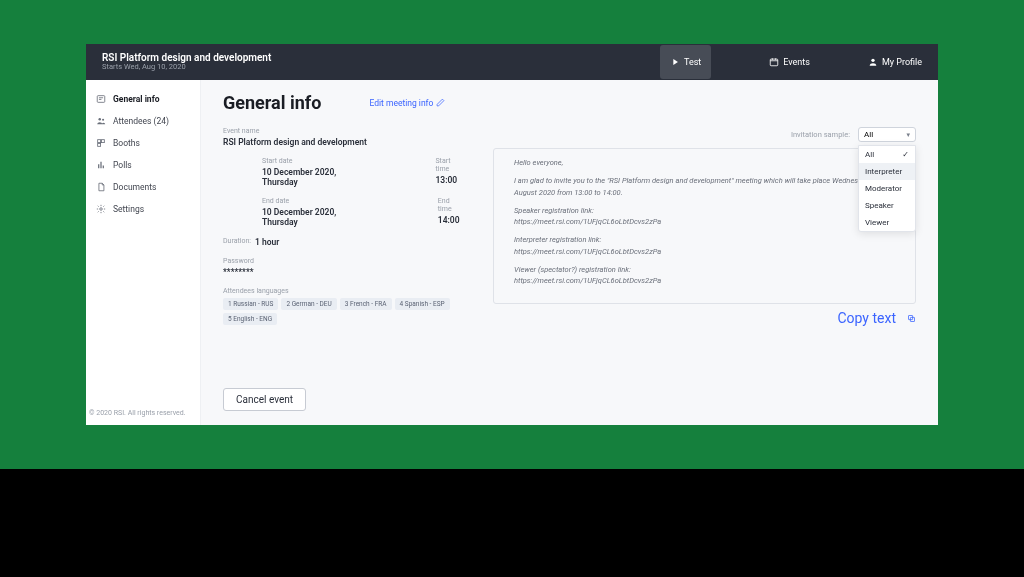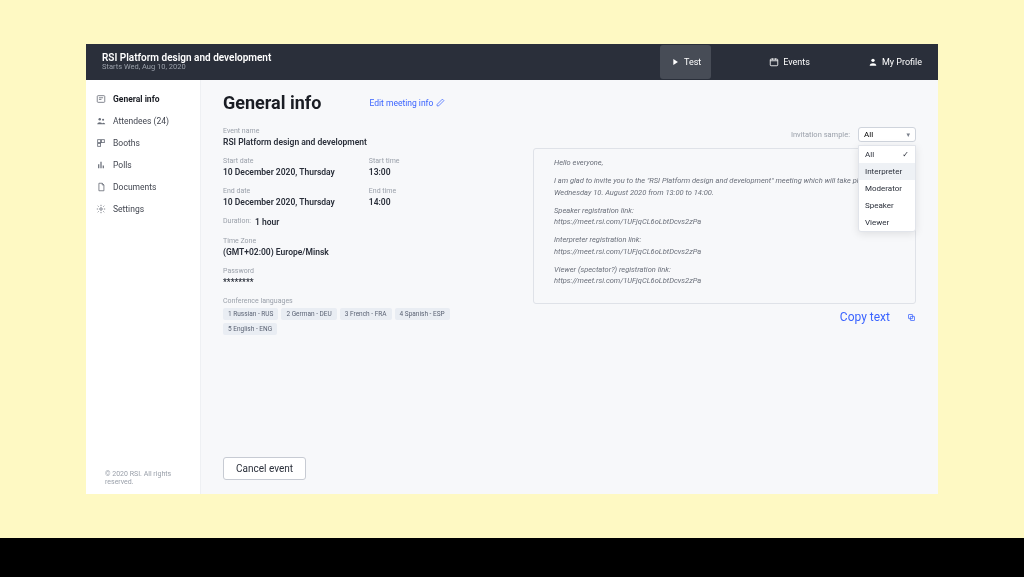--- a/index.html
+++ b/index.html
@@ -1,68 +1,68 @@
 <!DOCTYPE html>
 <html><head>
 <meta charset="utf-8">
 <style>
   * { box-sizing: border-box; margin: 0; padding: 0; font-family: -apple-system, BlinkMacSystemFont, "Segoe UI", Roboto, sans-serif; }
   body { background: #000; display:flex; justify-content:center; align-items:flex-start; }
-  .frame { width:1024px; height:538px; background:#fef9c3; position:relative; }
+  .frame { width:1024px; height:469px; background:#15803d; position:relative; }
   .app { position:absolute; left:86px; top:44px; right:86px; bottom:44px; background:#f7f8fa; display:flex; flex-direction:column; overflow:hidden; }
   .header { height:36px; background:#2a2f3a; color:#fff; display:flex; align-items:center; padding:0 16px; }
   .header-titles { flex:1; line-height:1.15; }
   .h-title { font-size:10px; font-weight:600; }
   .h-sub { font-size:7.5px; color:#9aa0aa; }
   .header-actions { display:flex; gap:10px; align-items:center; }
   .h-btn { display:flex; align-items:center; gap:4px; font-size:9px; cursor:pointer; color:#fff;padding-left:48px; }
   .h-btn.test-btn { background:#474c56; padding:12px 10px; border-radius:3px; }
   .h-icon { width:10px; height:10px; display:inline-block; }
 
   .body { flex:1; display:flex; position:relative; }
   .sidebar { width:115px; background:#fff; padding-top:8px; border-right:1px solid #eef0f3; display:flex; flex-direction:column; }
   .nav-item { display:flex; align-items:center; gap:7px; padding:6px 10px; font-size:8.5px; color:#424650; cursor:pointer; }
   .nav-item.active { font-weight:700; color:#1a1d24; }
   .nav-icon { width:10px; height:10px; color:#6a6f7a; flex-shrink:0; }
-  .sidebar-footer { margin-top:auto; padding:8px 19px; font-size:7px; color:#9aa0aa; }
+  .sidebar-footer { margin-top:auto; padding:8px 3px; font-size:7px; color:#9aa0aa; }
 
   .main { flex:1; padding:12px 22px 14px 22px; position:relative; display:flex; flex-direction:column; }
   .title-row { display:flex; align-items:center; gap:48px; }
   .page-title { font-size:18px; font-weight:700; color:#1a1d24; }
   .edit-link { font-size:8.5px; color:#3b64ff; cursor:pointer; display:flex; align-items:center; gap:3px; }
 
   .columns { display:flex; gap:30px; margin-top:14px; }
   .col-left { width:240px; }
-  .col-right { flex:1;margin-left:40px; }
+  .col-right { flex:1; }
 
   .lbl { font-size:7px; color:#9aa0aa; margin-bottom:2px; }
   .val { font-size:8.5px; color:#2a2f3a; font-weight:600; }
   .val-sm { font-size:8.5px; color:#2a2f3a; font-weight:600; }
   .field { margin-bottom:10px; }
   .row2 { display:flex; gap:34px; }
-  .sub { display:flex; flex-direction:column; }
+  .sub { display:flex; flex-direction:column;margin-left:39px; }
 
   .lang-tags { display:flex; flex-wrap:wrap; gap:3px; margin-top:3px; }
   .tag { background:#e9edf3; color:#5a6273; font-size:6.5px; padding:2px 5px; border-radius:2px; }
 
   .inv-row { display:flex; justify-content:flex-end; align-items:center; gap:8px; margin-bottom:6px; }
   .inv-label { font-size:7.5px; color:#9aa0aa; }
   .sel-wrap { position:relative; }
   .sel { width:58px; font-size:8px; padding:2px 5px; border:1px solid #cfd4dc; border-radius:3px; background:#fff; cursor:pointer; display:flex; justify-content:space-between; align-items:center; }
   .sel-caret { font-size:7px; color:#7a808c; }
   .dropdown { position:absolute; right:0; top:18px; width:58px; background:#fff; border:1px solid #e1e4ea; border-radius:0 0 3px 3px; box-shadow:0 2px 8px rgba(0,0,0,.1); z-index:10; }
   .dd-item { font-size:8px; padding:4px 6px; cursor:pointer; display:flex; justify-content:space-between; align-items:center; color:#2a2f3a; }
   .dd-item.highlight { background:#eef1f5; }
   .dd-check { font-size:8px; color:#2a2f3a; }
 
   .inv-box { border:1px solid #dfe2e8; border-radius:3px; padding:8px 10px 10px 20px; font-size:7.5px; color:#6a6f7a; font-style:italic; line-height:1.5; }
   .inv-box p { margin-bottom:7px; }
 
   .copy-row { display:flex; justify-content:flex-end; margin-top:6px; }
-  .copy-link { font-size:12px; color:#3b64ff; cursor:pointer; display:flex; align-items:center; gap:17px; }
+  .copy-link { font-size:14px; color:#3b64ff; cursor:pointer; display:flex; align-items:center; gap:11px; }
 
   .footer-actions { margin-top:auto; padding-top:18px; }
   .cancel-btn { border:1px solid #c7cbd3; background:#fff; font-size:10px; color:#2a2f3a; padding:5px 12px; border-radius:3px; cursor:pointer; }
 </style>
 </head>
 <body>
 
 <div class="frame">
   <div class="app">
     <div class="header">
@@ -177,29 +177,25 @@
               <div class="sub">
                 <div class="lbl">End time</div>
                 <div class="val-sm">14:00</div>
               </div>
             </div>
             <div class="field" style="display:flex; gap:4px;">
               <span class="lbl" style="margin:0;">Duration:</span>
               <span class="val-sm">1 hour</span>
             </div>
             <div class="field">
-              <div class="lbl">Time Zone</div>
-              <div class="val-sm">(GMT+02:00) Europe/Minsk</div>
-            </div>
-            <div class="field">
               <div class="lbl">Password</div>
               <div class="val-sm">********</div>
             </div>
             <div class="field">
-              <div class="lbl">Conference languages</div>
+              <div class="lbl">Attendees languages</div>
               <div class="lang-tags" id="lang-tags">
                   <span class="tag">1 Russian - RUS</span>
                   <span class="tag">2 German - DEU</span>
                   <span class="tag">3 French - FRA</span>
                   <span class="tag">4 Spanish - ESP</span>
                   <span class="tag">5 English - ENG</span>
                 </div>
             </div>
           </div>
 

